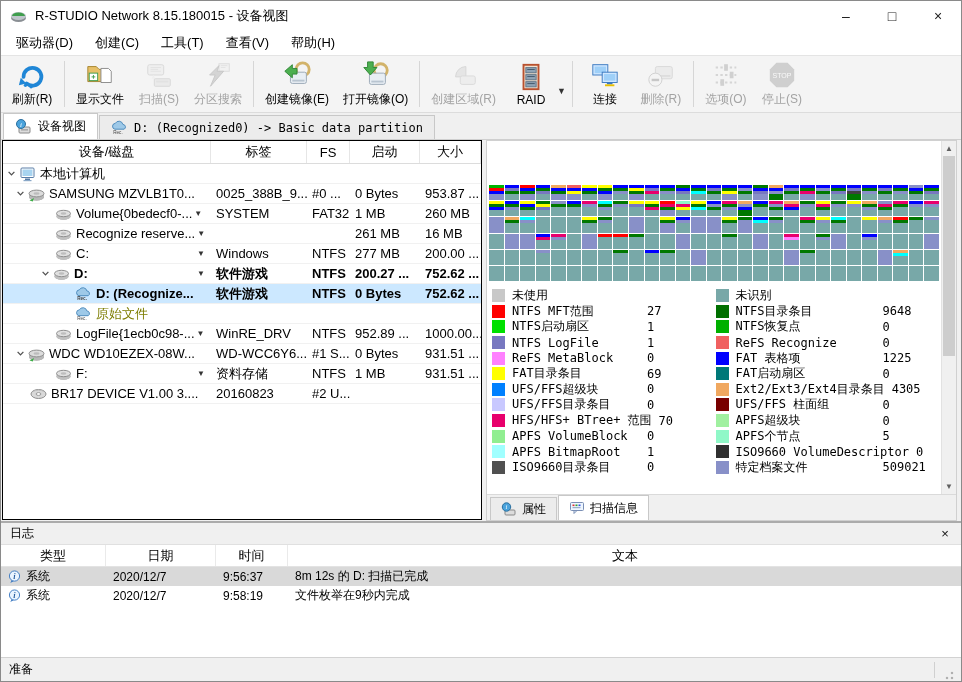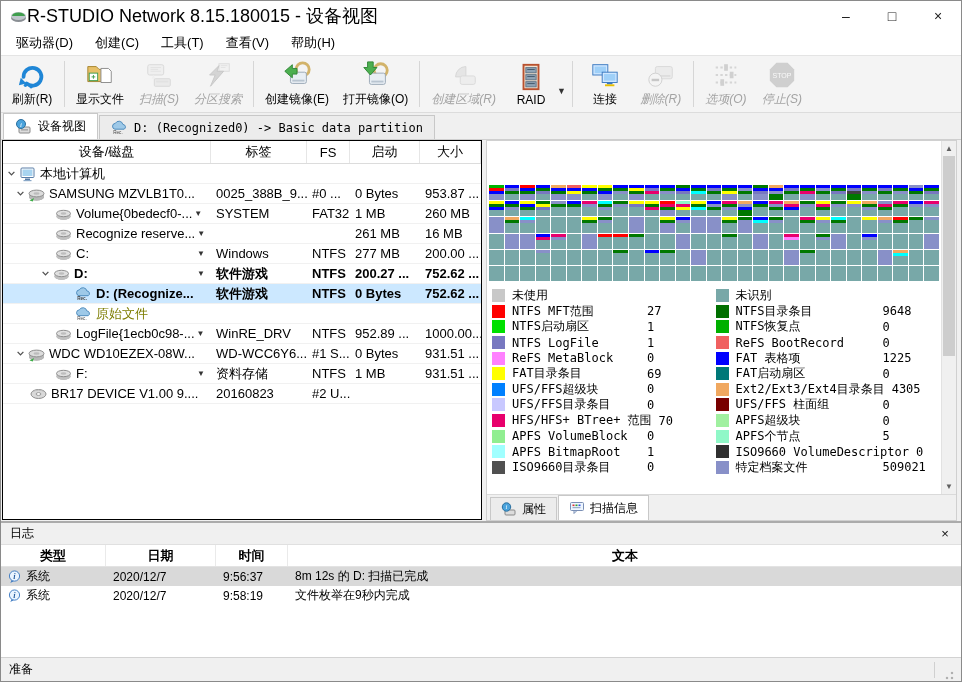--- a/index.html
+++ b/index.html
@@ -4,36 +4,36 @@
 <style>
   html,body{margin:0;padding:0;background:#d4d4d4;}
   *{box-sizing:border-box;}
   .window{position:relative;width:962px;height:682px;background:#fff;border:1px solid #8a8a8a;
     font-family:"Liberation Sans",sans-serif;font-size:13px;color:#000;overflow:hidden;}
   .mono{font-family:"DejaVu Sans Mono",monospace;}
 
   
   .titlebar{height:30px;display:flex;align-items:center;padding-left:9px;background:#fff;}
   .titlebar .icon svg{width:17px;height:17px;display:block;}
-  .title-text{font-size:18px;}
+  .title-text{margin-left:8px;font-size:13px;}
   .win-controls{margin-left:auto;display:flex;height:100%;}
   .win-btn{width:46px;height:100%;display:flex;align-items:center;justify-content:center;font-size:14px;color:#222;}
 
   
   .menubar{height:24px;display:flex;align-items:center;background:#fff;padding-left:4px;}
   .menu-item{padding:3px 11px;font-size:13px;}
 
   
   .toolbar{height:58px;background:#f4f4f4;border-top:1px solid #e4e4e4;border-bottom:1px solid #dcdcdc;
     display:flex;align-items:center;padding:0 3px;}
   .tbtn{display:flex;flex-direction:column;align-items:center;justify-content:center;
     min-width:56px;height:54px;padding:2px 7px;gap:1px;}
   .tbtn .icon svg{width:30px;height:30px;display:block;}
   .tbtn .tlabel{font-size:12px;white-space:nowrap;}
-  .tbtn.disabled .tlabel{color:#a3a3a3;font-style:italic;}
+  .tbtn.disabled .tlabel{color:#a3a3a3;}
   .tbtn.disabled .icon{filter:grayscale(1) opacity(.5);}
   .tbtn-wrap{display:flex;align-items:center;}
   .dd-arrow{font-size:9px;color:#333;margin:14px 2px 0 -2px;}
   .tsep{width:1px;height:46px;background:#d6d6d6;margin:0 4px;flex:0 0 1px;}
 
   
   .tabbar{height:27px;background:#f0f0f0;display:flex;align-items:flex-end;padding-left:2px;border-bottom:1px solid #cfcfcf;}
   .vtab{display:flex;align-items:center;gap:6px;height:24px;padding:0 11px;border:1px solid #c8c8c8;border-bottom:none;
     background:#ececec;font-size:12px;margin-right:1px;white-space:nowrap;}
   .vtab.active{background:#fff;height:26px;}
@@ -86,21 +86,21 @@
   .ptab{display:flex;align-items:center;gap:5px;height:23px;padding:0 10px;font-size:12px;border:1px solid #c8c8c8;
     border-bottom:none;background:#ececec;margin-right:1px;}
   .ptab.active{background:#fff;height:25px;}
   .ptab .icon svg{width:16px;height:14px;display:block;}
 
   
   .log-panel{position:absolute;top:520px;left:0;width:962px;height:138px;background:#fff;border-top:2px solid #ababab;}
   .log-title{height:22px;background:#f0f0f0;display:flex;align-items:center;padding:0 9px;font-size:12px;border-bottom:1px solid #e0e0e0;}
   .log-close{margin-left:auto;font-size:13px;color:#111;width:18px;text-align:center;}
   .log-header{display:grid;grid-template-columns:105px 110px 72px 1fr;height:22px;border-bottom:1px solid #e3e3e3;}
-  .lh{display:flex;align-items:center;justify-content:center;border-right:1px solid #eaeaea;font-size:13px;font-weight:bold;}
+  .lh{display:flex;align-items:center;justify-content:center;border-right:1px solid #eaeaea;font-size:13px;}
   .log-row{display:grid;grid-template-columns:105px 110px 72px 1fr;height:19px;}
   .log-row.selected{background:#d9d9d9;}
   .lcell{display:flex;align-items:center;padding:0 7px;font-size:12px;gap:5px;white-space:nowrap;overflow:hidden;}
   .lcell .icon svg{width:13px;height:13px;display:block;}
 
   
   .statusbar{position:absolute;bottom:0;left:0;width:962px;height:24px;background:#f0f0f0;border-top:1px solid #d2d2d2;
     display:flex;align-items:center;padding:0 8px;font-size:12px;}
   .sb-sep{margin-left:auto;width:1px;height:16px;background:#d0d0d0;}
   .grip{width:14px;height:14px;margin-left:6px;align-self:flex-end;
@@ -563,21 +563,21 @@
           <div class="tree-row">
             <div class="td name-cell">
               <span class="indent" style="width: 27px;"></span>
               <span class="icon row-icon">
                 <svg viewBox="0 0 17 16">
                   <ellipse cx="8.5" cy="8" rx="7.5" ry="4.5" fill="#d9d9d9" stroke="#8f8f8f"></ellipse>
                   <ellipse cx="8.5" cy="8" rx="2.4" ry="1.4" fill="#fff" stroke="#9a9a9a"></ellipse>
                   <path d="M2.5 6a7.5 4.5 0 0 1 12 0" fill="none" stroke="#bfbfbf"></path>
                 </svg>
               </span>
-              <span class="row-name">BR17 DEVICE V1.00 9....</span>
+              <span class="row-name">BR17 DEVICE V1.00 3....</span>
             </div>
             <div class="td">20160823</div>
             <div class="td">#2 U...</div>
             <div class="td"></div>
             <div class="td"></div>
           </div>
         </div>
     </div>
 
     <div class="right-panel">
@@ -1406,21 +1406,21 @@
               <span class="leg-label">NTFS目录条目</span>
               <span class="leg-count">9648</span>
             </div>
             <div class="leg-item">
               <span class="swatch" style="background: rgb(0, 176, 0);"></span>
               <span class="leg-label">NTFS恢复点</span>
               <span class="leg-count">0</span>
             </div>
             <div class="leg-item">
               <span class="swatch" style="background: rgb(240, 96, 96);"></span>
-              <span class="leg-label">ReFS BootRecord</span>
+              <span class="leg-label">ReFS Recognize</span>
               <span class="leg-count">0</span>
             </div>
             <div class="leg-item">
               <span class="swatch" style="background: rgb(0, 0, 255);"></span>
               <span class="leg-label">FAT 表格项</span>
               <span class="leg-count">1225</span>
             </div>
             <div class="leg-item">
               <span class="swatch" style="background: rgb(0, 120, 120);"></span>
               <span class="leg-label">FAT启动扇区</span>

